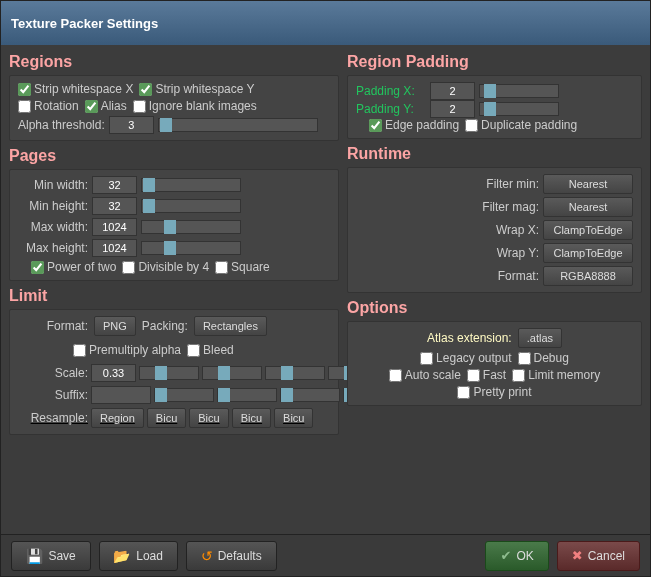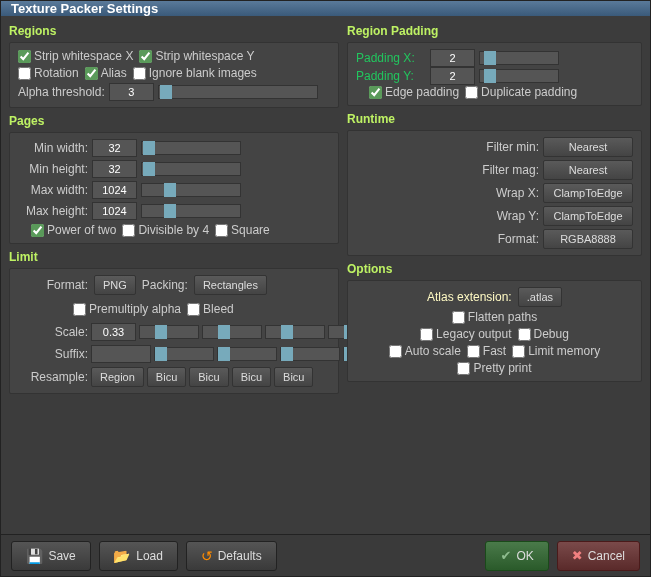--- a/index.html
+++ b/index.html
@@ -18,40 +18,40 @@
       border: 1px solid #222;
       display: flex;
       flex-direction: column;
     }
     .title-bar {
       background: linear-gradient(to bottom, #5a7a9a, #3a5a7a);
       color: white;
       padding: 5px 10px;
       font-size: 13px;
       font-weight: bold;
-      height: 15px;
+      height: 44px;
       display: flex;
       align-items: center;
     }
     .content {
       display: flex;
       flex: 1;
       padding: 8px;
       gap: 8px;
     }
     .left-panel, .right-panel {
       display: flex;
       flex-direction: column;
       gap: 6px;
     }
     .left-panel { width: 330px; }
     .right-panel { flex: 1; }
     .section-title {
-      color: #bef264;
-      font-size: 12px;
+      color: #fca5a5;
+      font-size: 16px;
       font-weight: bold;
       margin-bottom: 4px;
     }
     .section {
       background: #444;
       border: 1px solid #333;
       padding: 6px 8px;
       border-radius: 2px;
     }
     .row {
@@ -168,21 +168,21 @@
       border-radius: 2px;
       height: 20px;
       min-width: 90px;
       text-align: center;
     }
     .options-section { display: flex; flex-direction: column; gap: 3px; }
     .opt-row { display: flex; align-items: center; gap: 6px; justify-content: center; }
     .output-section { display: flex; flex-direction: column; gap: 4px; }
     .scale-row { display: flex; align-items: center; gap: 3px; }
     .scale-slider { width: 60px; }
-    .resample-row { display: flex; align-items: center; gap: 3px; flex-wrap: wrap; }
+    .resample-row { display: flex; align-items: center; gap: 3px; flex-wrap: wrap; text-decoration: underline; }
     .icon-save { color: #8fbc8f; font-size: 14px; }
     .icon-load { color: #8fbc2f; font-size: 14px; }
     .icon-defaults { color: #ff8c00; font-size: 14px; }
     .icon-ok { color: #8fbc8f; font-size: 13px; }
     .icon-cancel { color: #f08080; font-size: 13px; }
     .padding-row { display: flex; align-items: center; gap: 4px; }
     .padding-label { color: #22c55e; width: 70px; text-align: left; }
     .pad-slider { width: 80px; }
   </style>
 </head>
@@ -373,26 +373,20 @@
           </div>
         </div>
       </div>
 
       <div>
         <div class="section-title">Options</div>
         <div class="section options-section">
           <div class="opt-row">
             <span style="color:#fef9c3">Atlas extension:</span>
             <button class="btn">.atlas</button>
-          </div>
-          <div class="opt-row">
-            <label>
-              <input type="checkbox" style="">
-              <span>Flatten paths</span>
-            </label>
           </div>
           <div class="opt-row">
             <label>
               <input type="checkbox" style="">
               <span>Legacy output</span>
             </label>
             <label>
               <input type="checkbox" style="">
               <span>Debug</span>
             </label>

